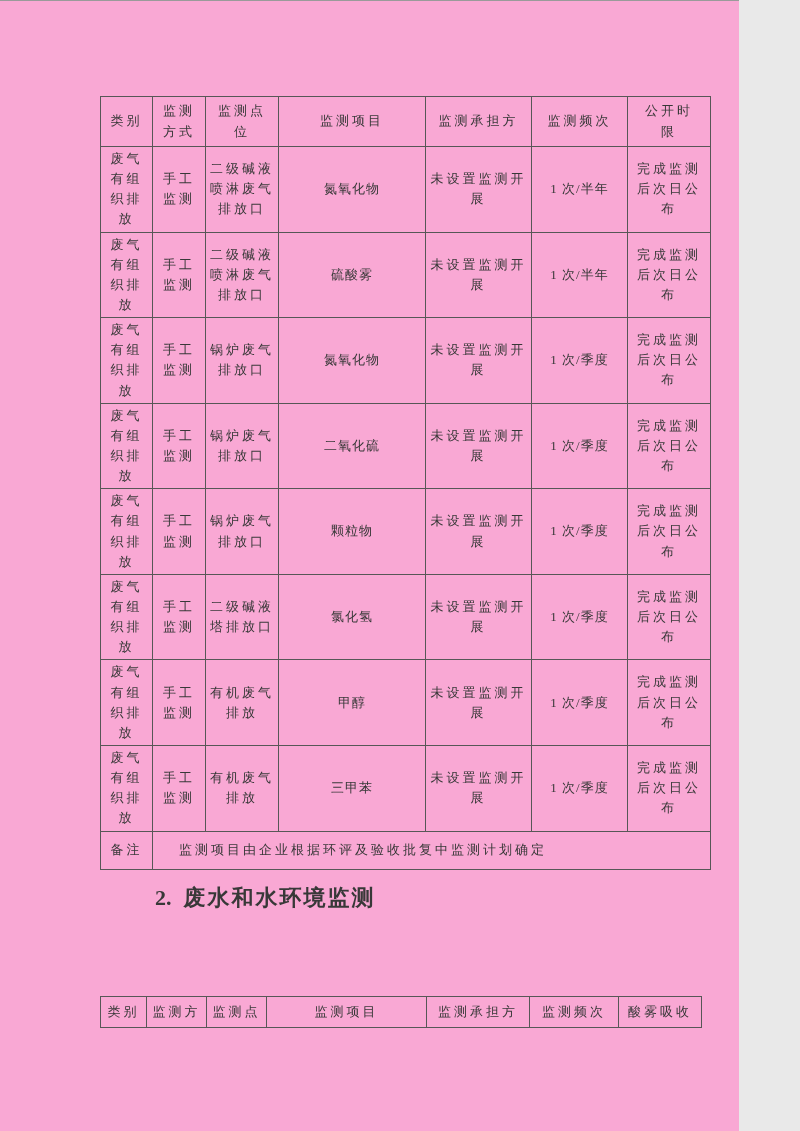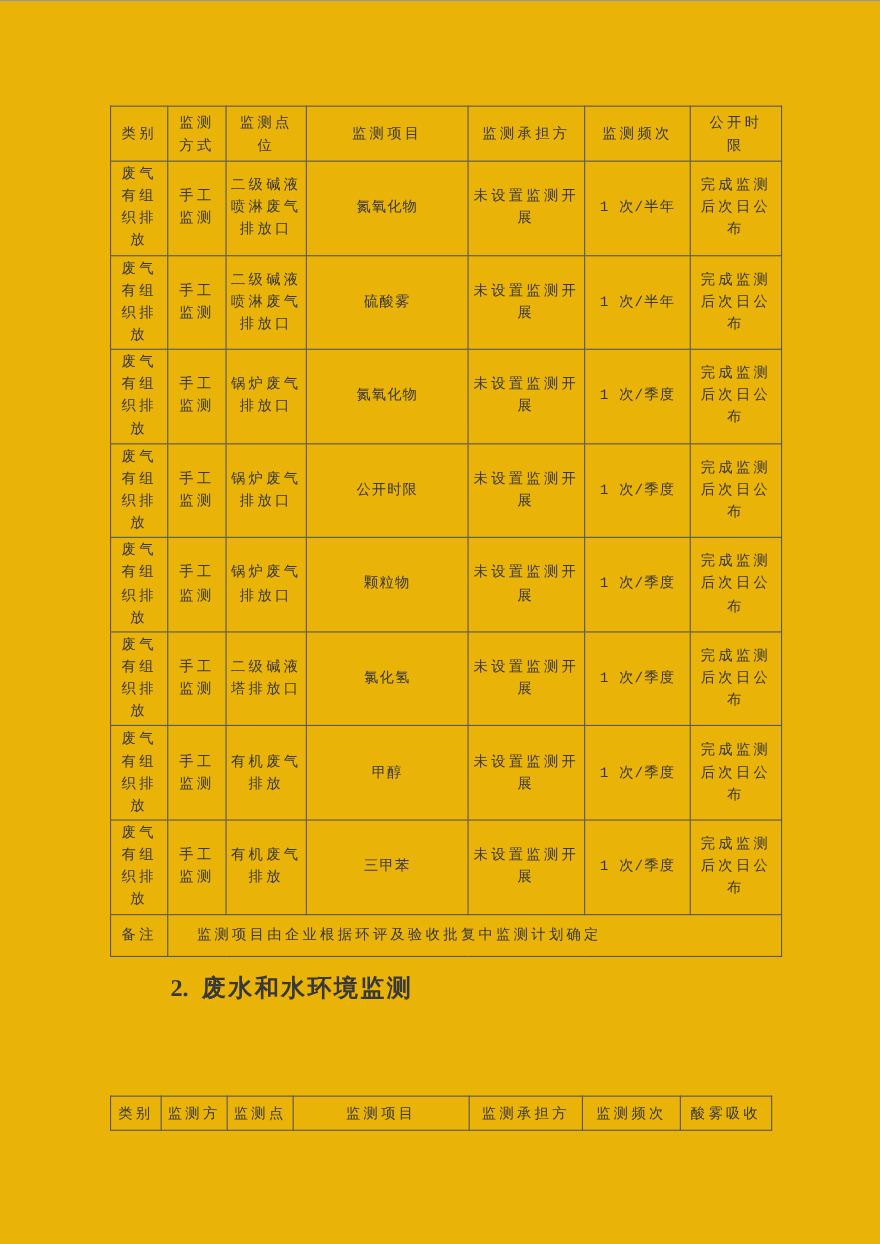--- a/index.html
+++ b/index.html
@@ -1,21 +1,21 @@
 <!DOCTYPE html>
 <html><head>
 <meta charset="utf-8">
 <style>
   * { margin: 0; padding: 0; box-sizing: border-box; }
   html, body { background: #e9e9e9; }
   .page {
     position: relative;
-    width: 800px;
+    width: 739px;
     height: 1131px;
-    background: #eab308;
+    background: #f9a8d4;
     overflow: hidden;
     font-family: "Liberation Serif", "DejaVu Serif", serif;
     color: #383838;
   }
   .page-top-edge {
     position: absolute;
     top: 0; left: 0; right: 0;
     height: 1px;
     background: #9a9a9a;
   }
@@ -33,21 +33,21 @@
     font-weight: normal;
     font-size: 13px;
     line-height: 1.55;
     letter-spacing: 3px;
     white-space: pre-line;
     padding: 2px 1px;
     color: #383838;
   }
   .tight { letter-spacing: 1px; margin-left: 29px; }
   tr.head-row { height: 50px; }
-  tr.data-row { height: 85px; font-family: Liberation Mono, monospace; }
+  tr.data-row { height: 85px; }
   tr.remark-row { height: 38px; }
   tr.head-row-3 { height: 31px; }
   td.remark-text-cell {
     text-align: left;
     padding-left: 26px;
     letter-spacing: 3px;
   }
   .section-heading {
     position: absolute;
     left: 155px;
@@ -160,21 +160,21 @@
         </tr>
         <tr class="data-row">
           <td>废气
 有组
 织排
 放</td>
           <td>手工
 监测</td>
           <td>锅炉废气
 排放口</td>
-          <td class="tight">公开时限</td>
+          <td class="tight">二氧化硫</td>
           <td>未设置监测开
 展</td>
           <td class="tight">1 次/季度</td>
           <td>完成监测
 后次日公
 布</td>
         </tr>
         <tr class="data-row">
           <td>废气
 有组

